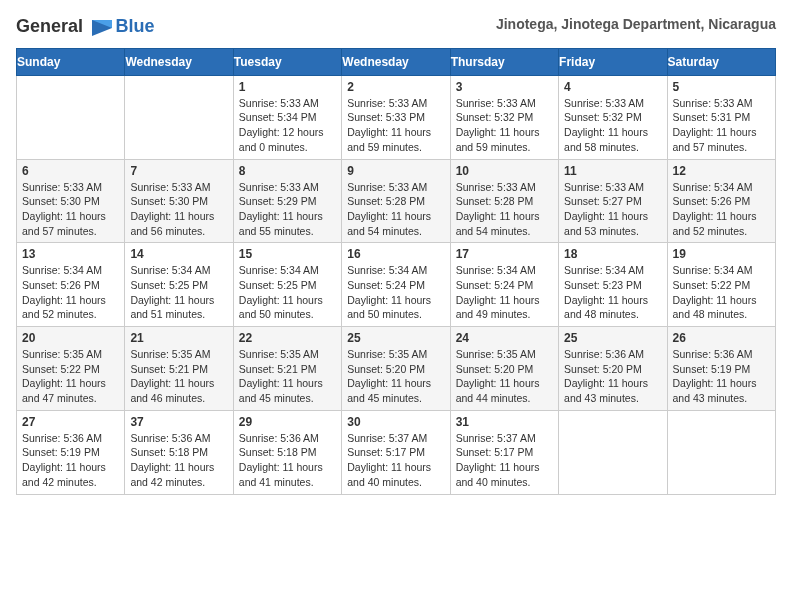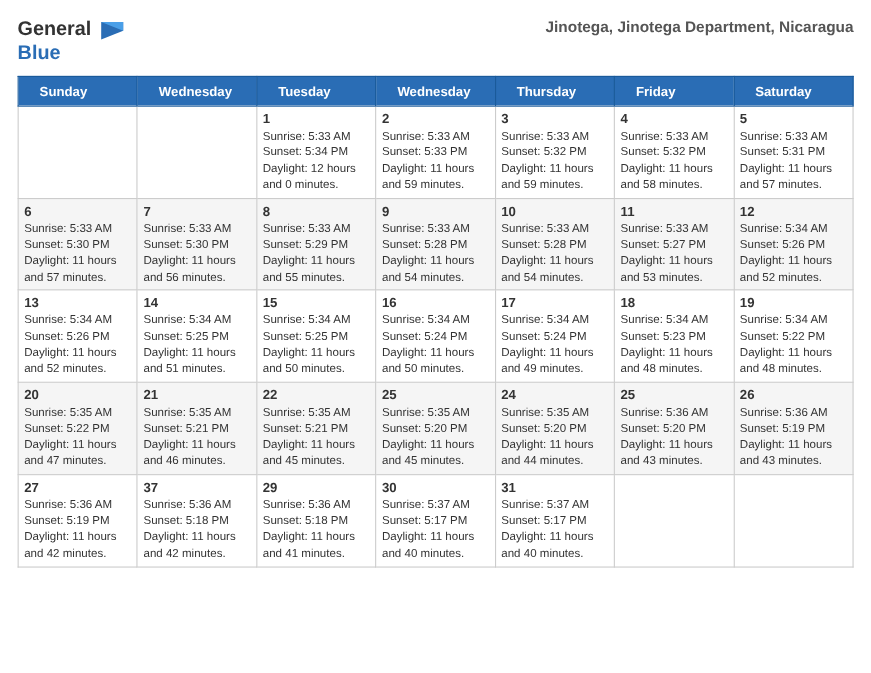--- a/index.html
+++ b/index.html
@@ -11,21 +11,20 @@
       padding: 16px;
     }
     .header-area {
       display: flex;
       justify-content: space-between;
       align-items: flex-start;
       margin-bottom: 10px;
     }
     .logo {
       display: flex;
-      flex-direction: column;
       align-items: flex-start;
     }
     .logo-general {
       font-size: 18px;
       font-weight: bold;
       color: #333;
     }
     .logo-blue {
       font-size: 18px;
       font-weight: bold;
@@ -55,21 +54,21 @@
       font-weight: bold;
     }
     .calendar {
       width: 100%;
       border-collapse: collapse;
       font-size: 11px;
     }
     .calendar thead tr th {
       background: #2a6db5;
       color: #fff;
-      padding: 6px 19px;
+      padding: 6px 0;
       text-align: left;
       font-size: 12px;
       font-weight: bold;
       border: 1px solid #1a5a9a;
     }
     .calendar tbody tr td {
       border: 1px solid #ccc;
       vertical-align: top;
       padding: 4px 5px;
       width: 108px;

